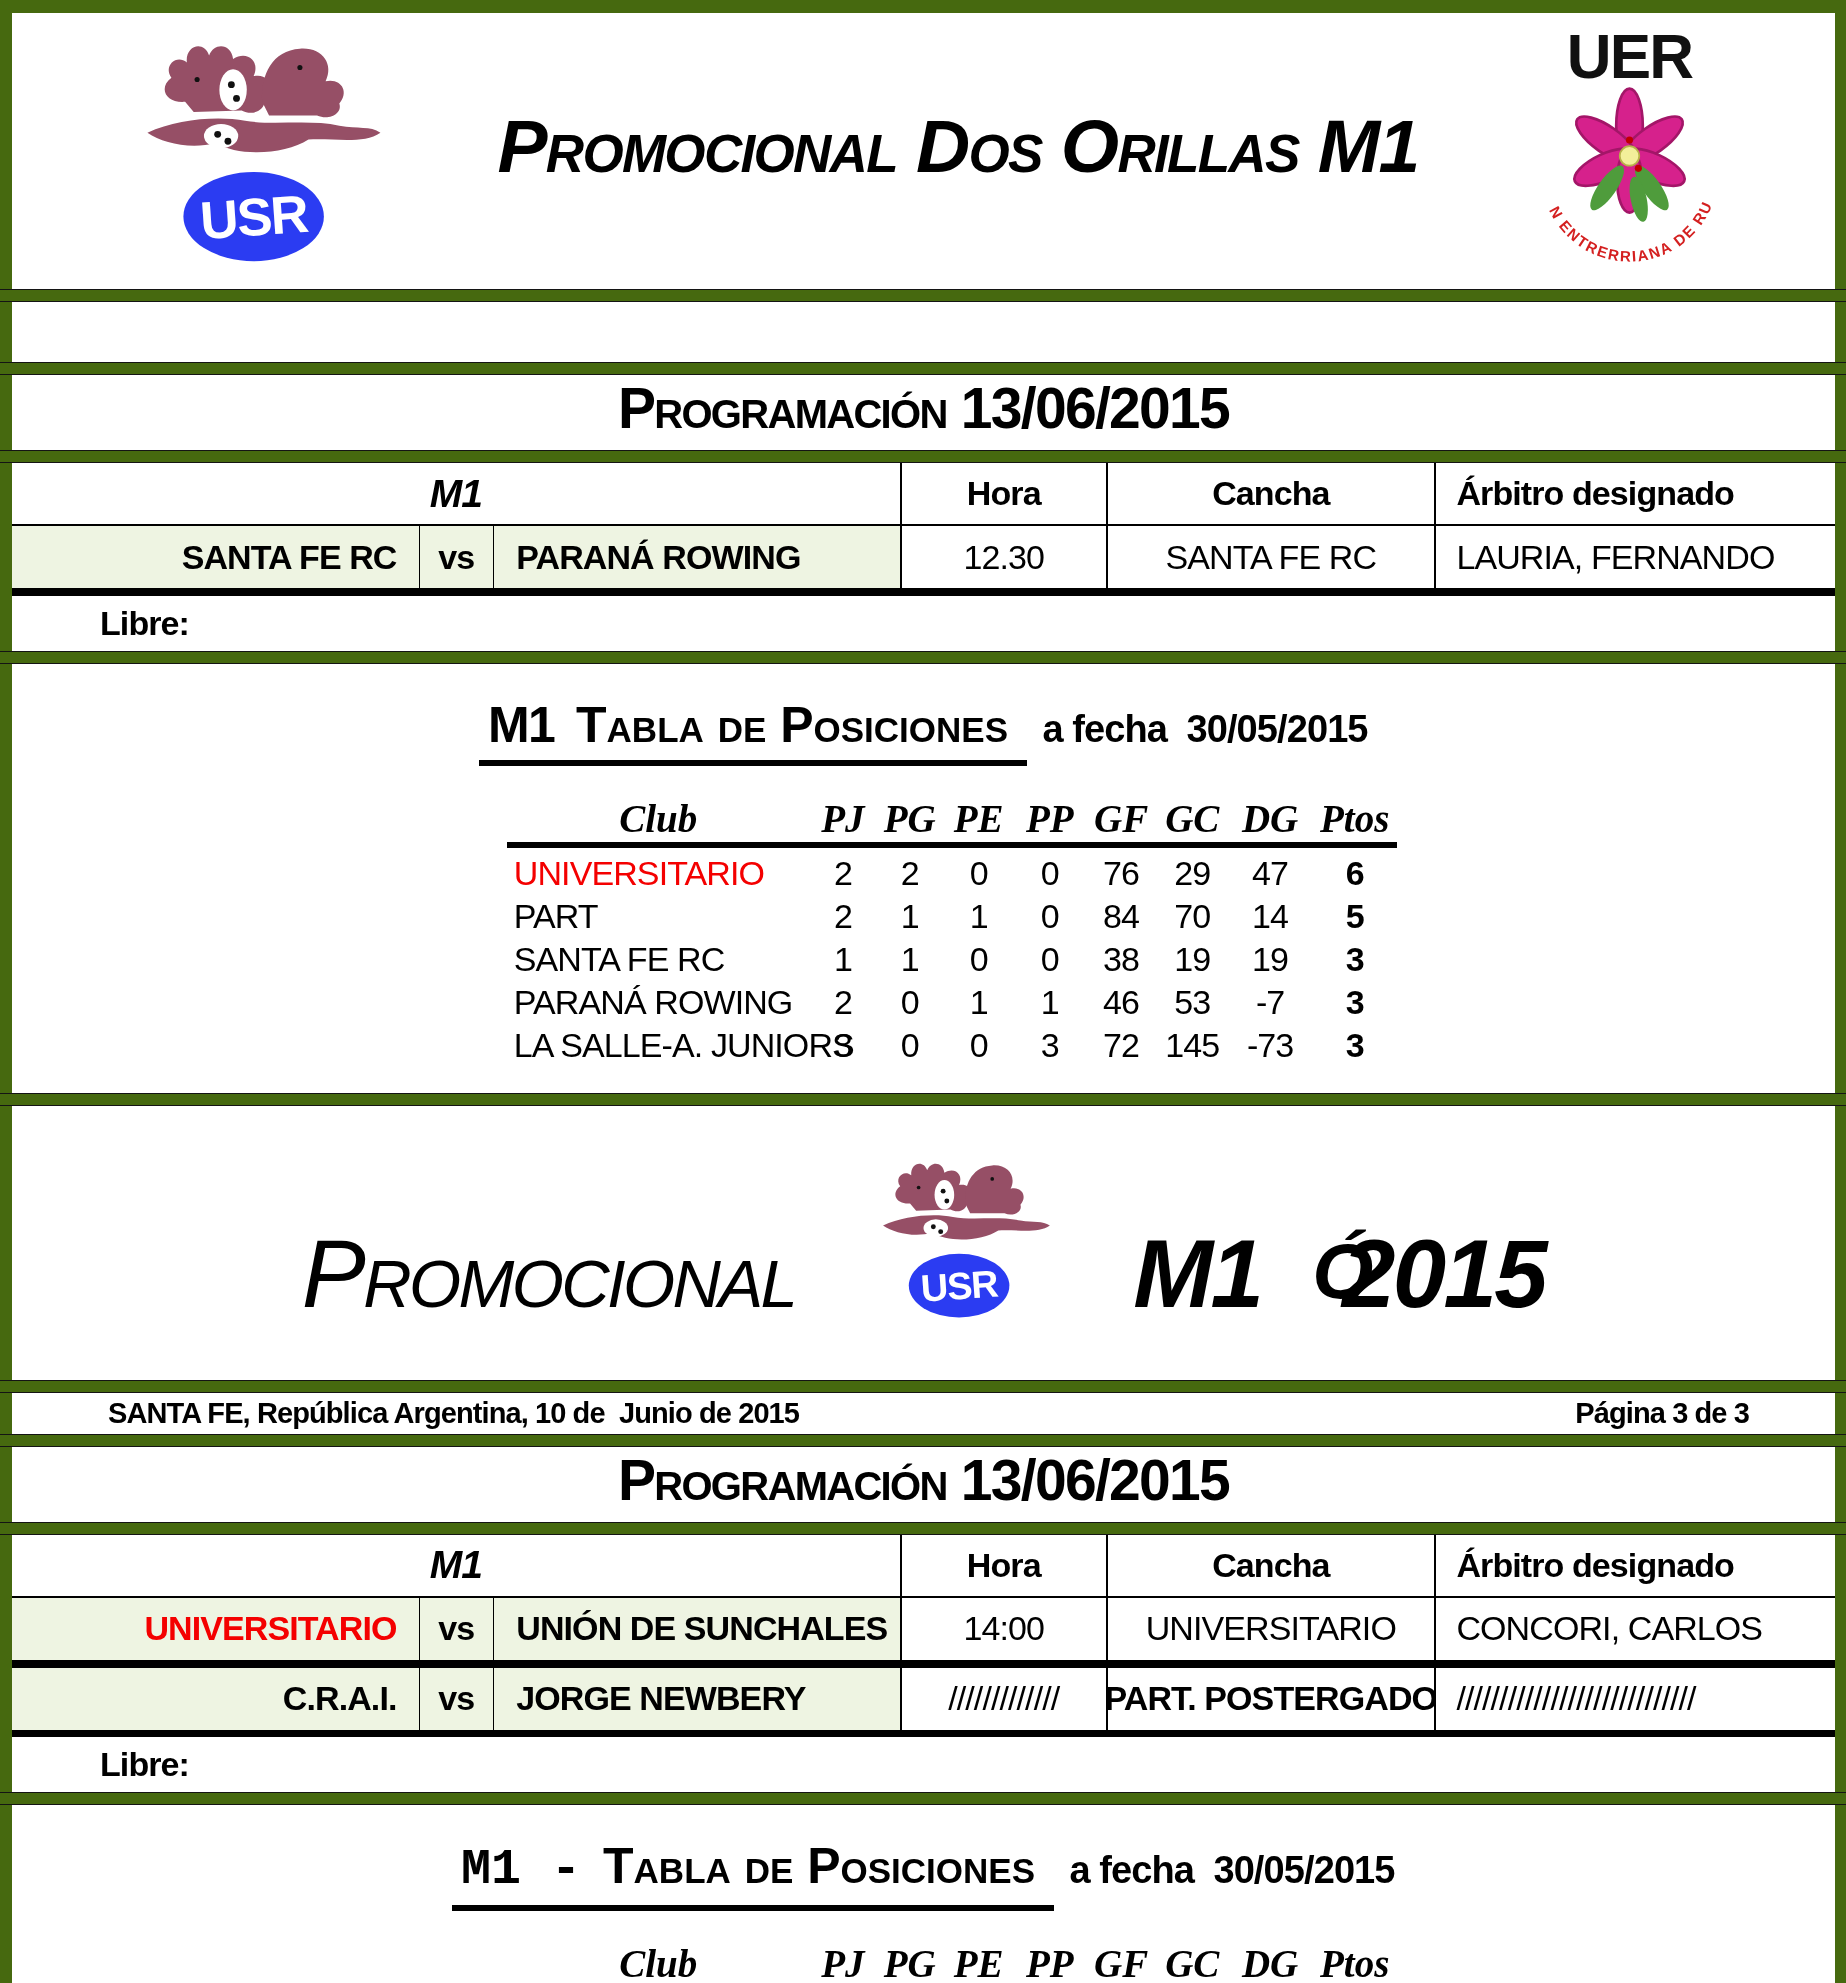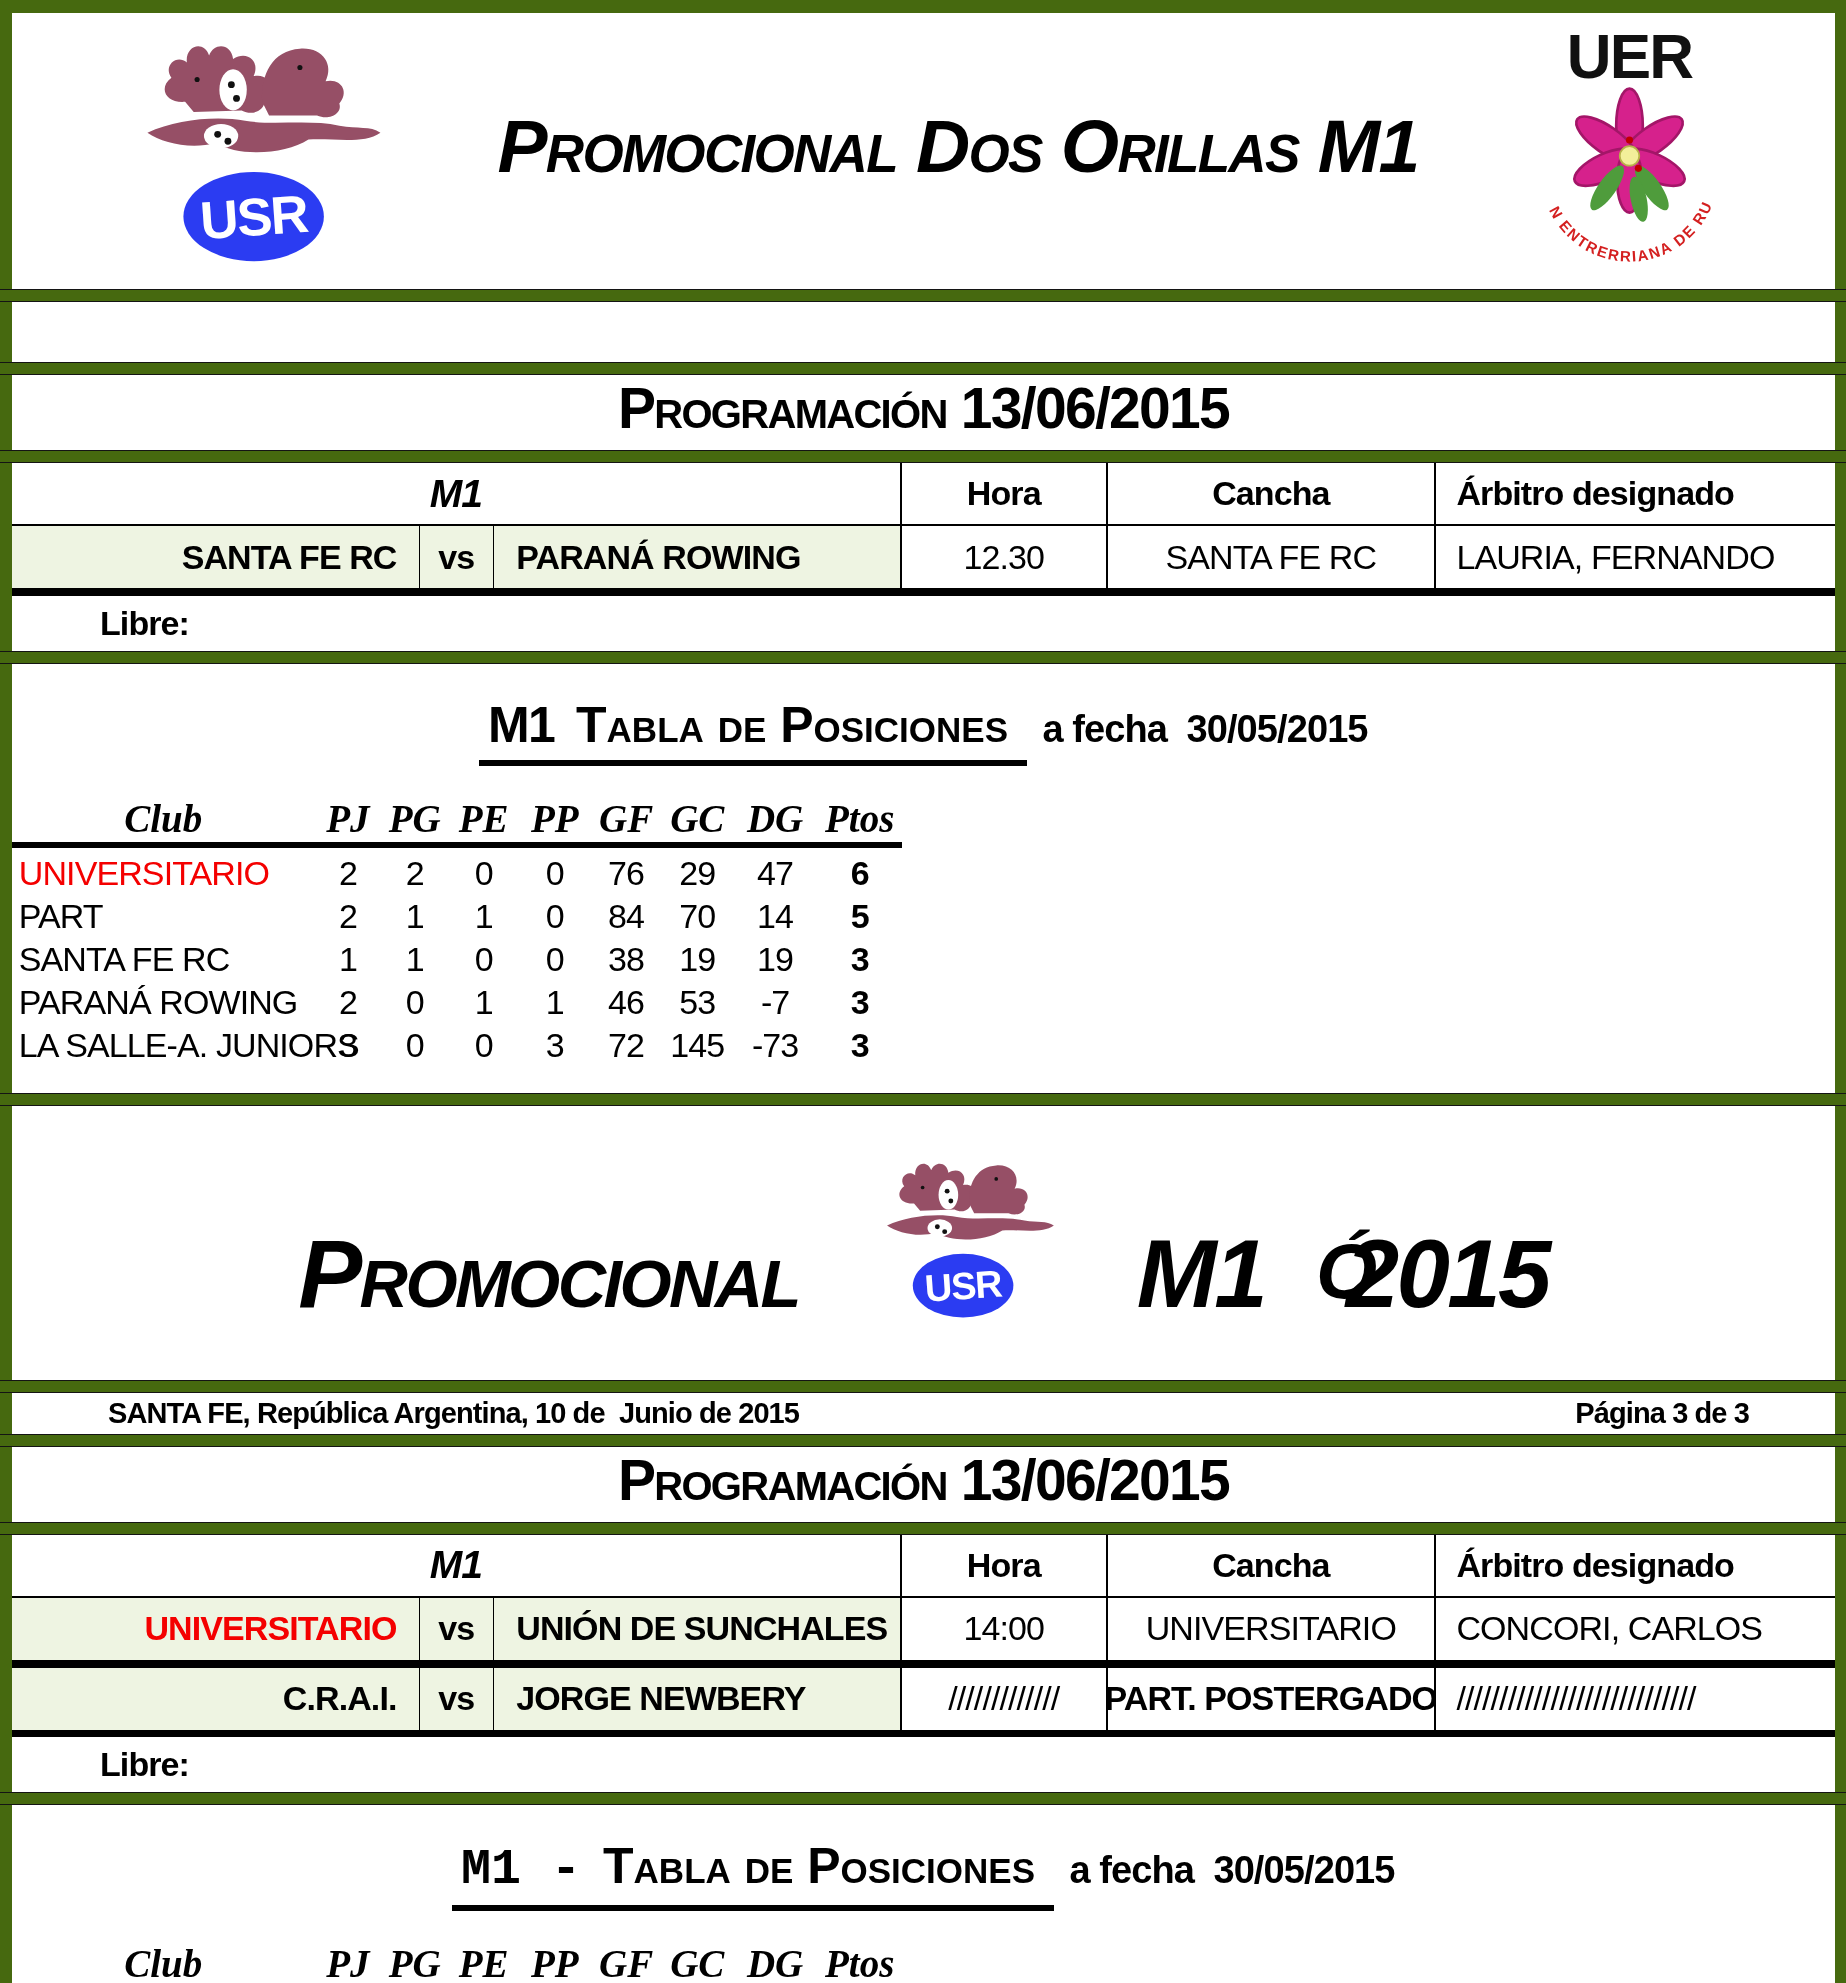--- a/index.html
+++ b/index.html
@@ -102,21 +102,21 @@
   }
   .st-prefix.serif { font-family:Liberation Mono, monospace; letter-spacing:0; }
   .st-name {
     font-size:50px; font-weight:bold;
     font-variant:small-caps; letter-spacing:0px;
   }
   .st-suffix {
     font-size:38px; font-weight:bold; letter-spacing:-0.9px;
     margin-left:15.4px; white-space:pre;
   }
-  .st-table { width:890px; }
+  .st-table { width:890px; margin-left:495px; }
   .st-row { display:flex; height:43px; align-items:center; }
   .st-row.st-head {
     font-family:"Liberation Serif", serif;
     font-weight:bold; font-style:italic;
     font-size:39px;
     border-bottom:6px solid #000;
     height:53px;
   }
   .st-cell { font-size:34px; letter-spacing:-0.9px; white-space:nowrap; }
   .st-club { width:34%; text-align:left; padding-left:6.8px; }
@@ -131,21 +131,21 @@
   
   .header2 {
     height:274px;
     display:flex;
     align-items:flex-end;
     justify-content:center;
     gap:77px;
     padding-bottom:34px;
   }
   .h2-title {
-    font-size:96px; font-weight:bold; font-style:italic;
+    font-size:96px; font-weight:normal; font-style:italic;
     font-variant:small-caps; letter-spacing:-2.6px;
     margin-bottom:17px;
   }
   .h2-right {
     font-size:96px; font-weight:bold; font-style:italic;
     letter-spacing:-2.6px; margin-bottom:17px; white-space:nowrap;
   }
   .h2-m1 { margin-right:51px; }
   .h2-accent {
     display:inline-block;

